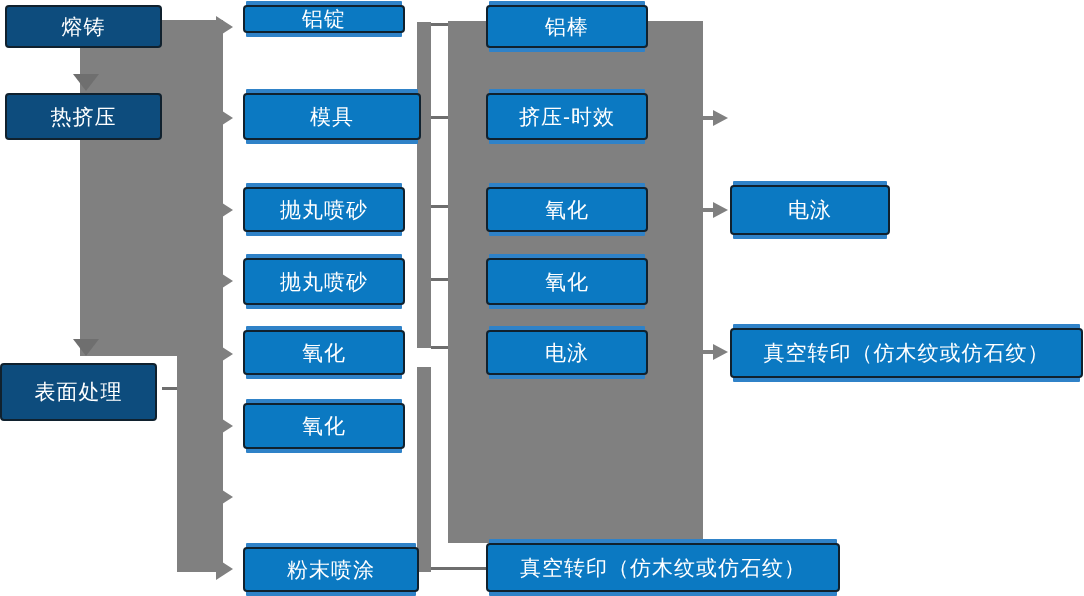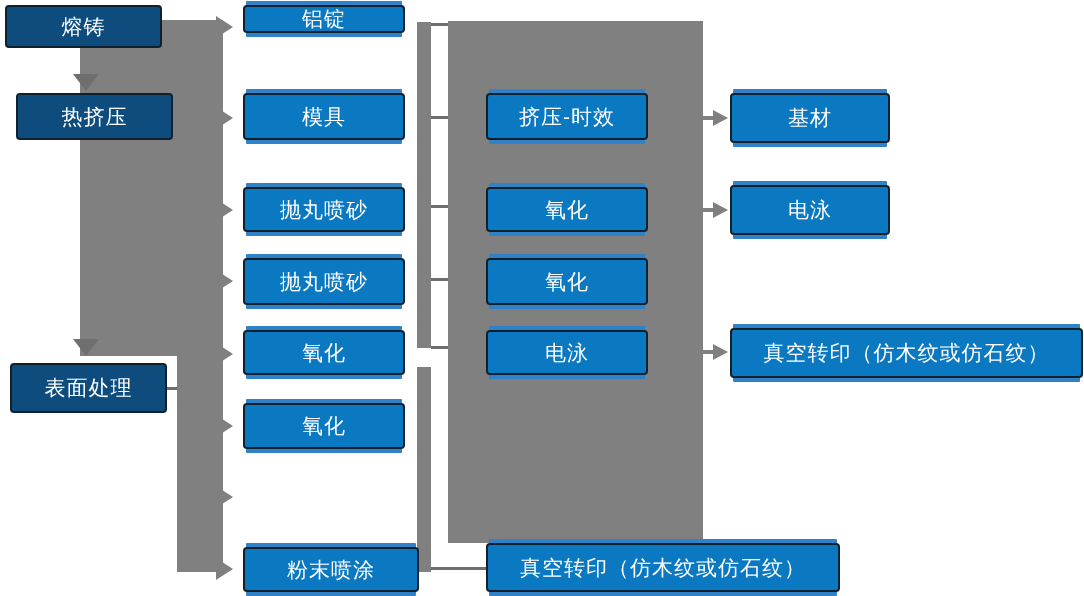--- a/index.html
+++ b/index.html
@@ -62,68 +62,68 @@
   <div class="shaft" style="left:703px;top:116px;width:11px"></div>
   <div class="tri-right-sm" style="left:713px;top:110px"></div>
   <div class="shaft" style="left:703px;top:208px;width:11px"></div>
   <div class="tri-right-sm" style="left:713px;top:202px"></div>
   <div class="shaft" style="left:703px;top:350px;width:11px"></div>
   <div class="tri-right-sm" style="left:713px;top:344px"></div>
 
   <div class="box dark" style="left:5px;top:5px;width:157px;height:43px">
       <span>熔铸</span>
     </div>
-  <div class="box dark" style="left:16px;top:93px;width:157px;height:47px">
+  <div class="box dark" style="left:5px;top:93px;width:157px;height:47px">
       <span>热挤压</span>
     </div>
-  <div class="box dark" style="left:10px;top:363px;width:157px;height:50px">
+  <div class="box dark" style="left:0;top:363px;width:157px;height:58px">
       <span>表面处理</span>
     </div>
 
   <div class="box" style="left:243px;top:5px;width:162px;height:28px">
       <span>铝锭</span>
     </div>
-  <div class="box" style="left:243px;top:93px;width:162px;height:47px">
+  <div class="box" style="left:243px;top:93px;width:178px;height:47px">
       <span>模具</span>
     </div>
   <div class="box" style="left:243px;top:187px;width:162px;height:45px">
       <span>抛丸喷砂</span>
     </div>
   <div class="box" style="left:243px;top:258px;width:162px;height:47px">
       <span>抛丸喷砂</span>
     </div>
   <div class="box" style="left:243px;top:330px;width:162px;height:45px">
       <span>氧化</span>
     </div>
   <div class="box" style="left:243px;top:403px;width:162px;height:46px">
       <span>氧化</span>
     </div>
   <div class="box" style="left:243px;top:547px;width:176px;height:45px">
       <span>粉末喷涂</span>
     </div>
 
+  <div class="box" style="left:486px;top:5px;width:162px;height:43px">
+      <span>铝棒</span>
+    </div>
   <div class="box" style="left:486px;top:93px;width:162px;height:47px">
       <span>挤压-时效</span>
     </div>
   <div class="box" style="left:486px;top:187px;width:162px;height:45px">
       <span>氧化</span>
     </div>
   <div class="box" style="left:486px;top:258px;width:162px;height:47px">
       <span>氧化</span>
     </div>
   <div class="box" style="left:486px;top:330px;width:162px;height:45px">
       <span>电泳</span>
     </div>
   <div class="box" style="left:486px;top:543px;width:354px;height:49px">
       <span>真空转印（仿木纹或仿石纹）</span>
     </div>
 
-  <div class="box" style="left:730px;top:93px;width:160px;height:50px">
-      <span>基材</span>
-    </div>
   <div class="box" style="left:730px;top:185px;width:160px;height:50px">
       <span>电泳</span>
     </div>
   <div class="box" style="left:730px;top:328px;width:353px;height:50px">
       <span>真空转印（仿木纹或仿石纹）</span>
     </div>
 
 </div>
 
 </body></html>

